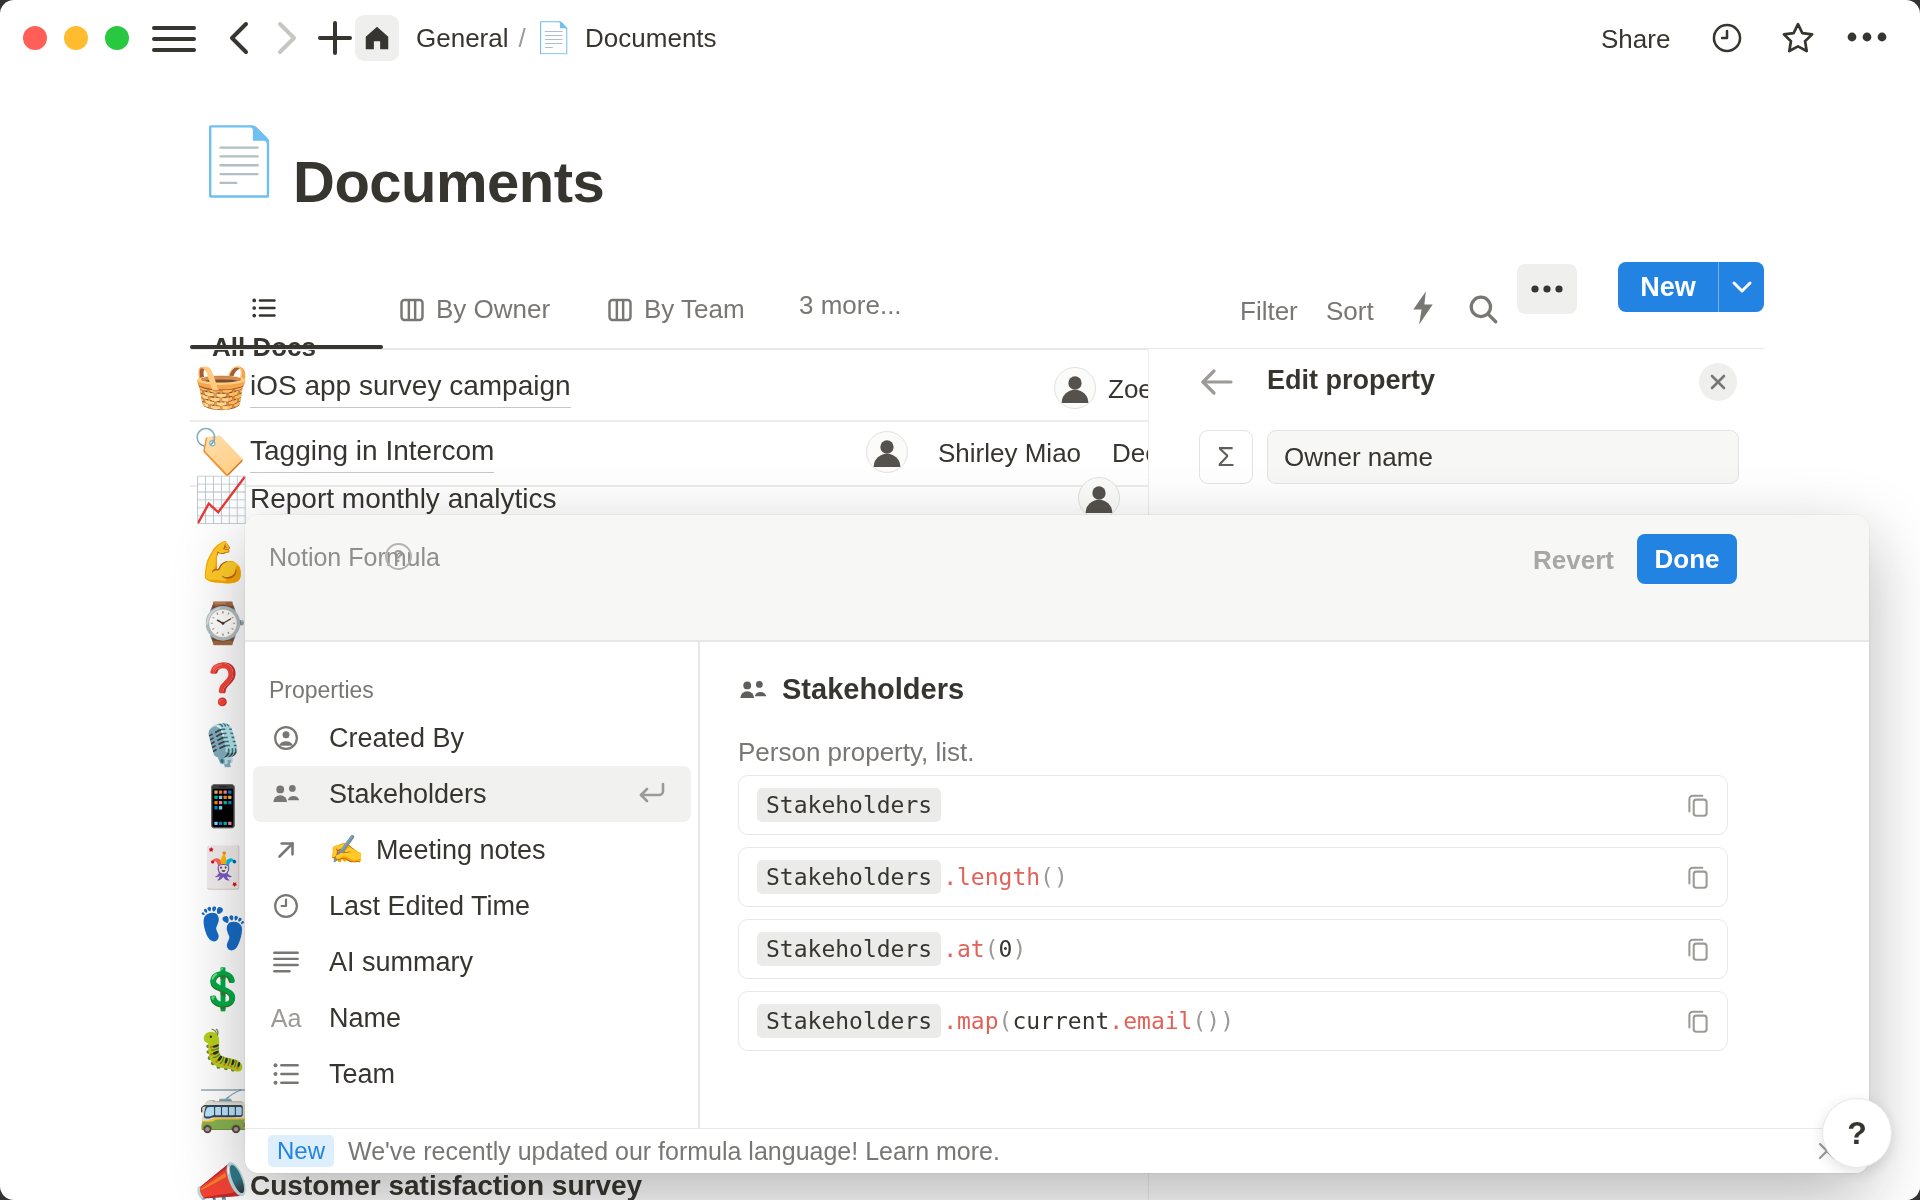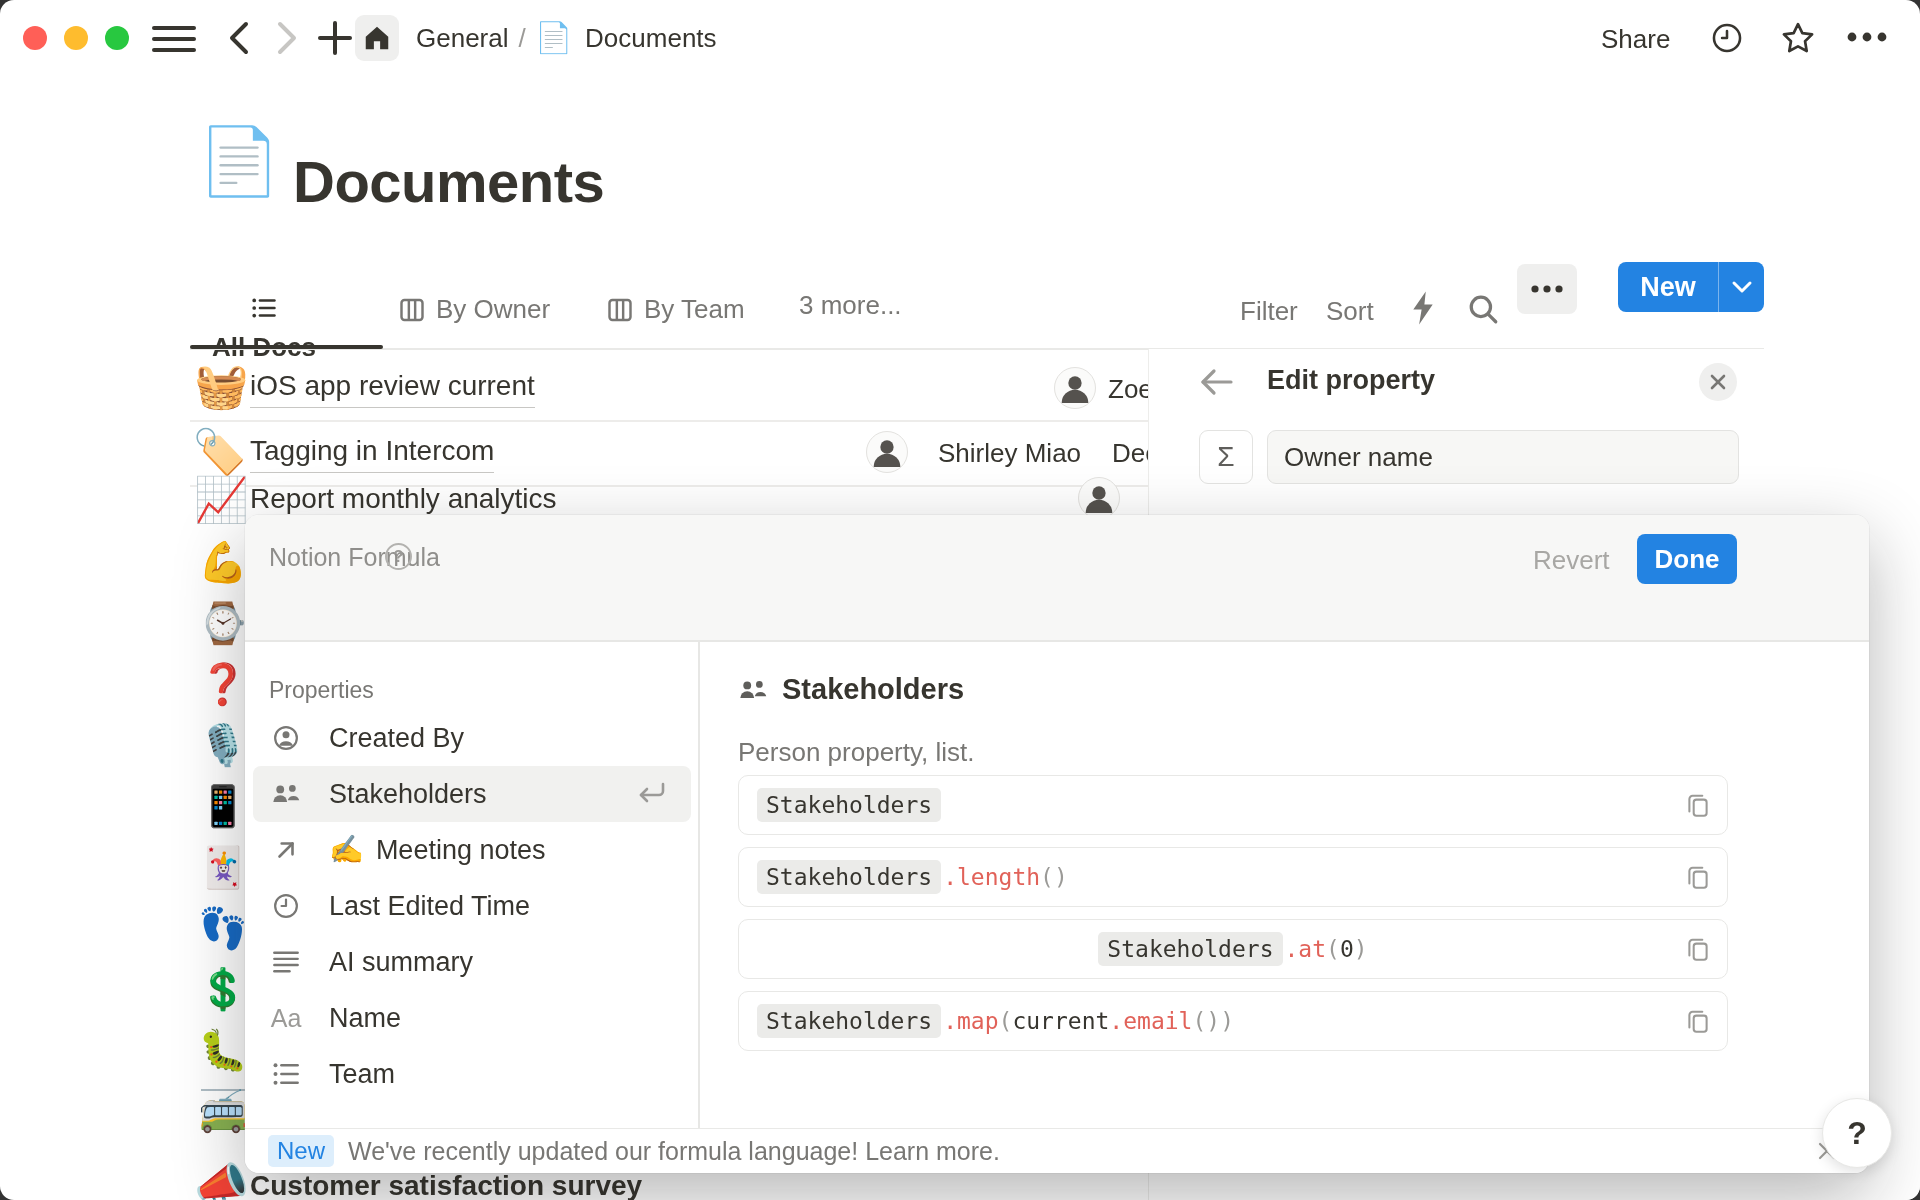--- a/index.html
+++ b/index.html
@@ -223,21 +223,21 @@
       <svg width="22" height="14" viewBox="0 0 22 14">
           <polyline points="3,3 11,11 19,3" fill="none" stroke="#fff" stroke-width="3" stroke-linecap="round" stroke-linejoin="round"></polyline>
         </svg>
     </div>
   </div>
 
   <div class="abs tabs-border" style="left:190px;top:348px;width:1574px;"></div>
   <div class="abs tab-underline" style="left:190px;top:345px;width:193px;"></div>
 
   <span class="abs emoji" style="left:194px;top:364px;font-size:44px;">🧺</span>
-  <span class="abs row-title" style="left:250px;top:370px;">iOS app review current</span>
+  <span class="abs row-title" style="left:250px;top:370px;">iOS app survey campaign</span>
   <div class="abs avatar" style="left:1054px;top:367px;width:42px;height:42px;">
     <svg width="42" height="42" viewBox="0 0 24 24">
         <circle cx="12" cy="9" r="4" fill="#55524e"></circle>
         <path d="M4 21 a8 8 0 0 1 16 0 Z" fill="#55524e"></path>
       </svg>
   </div>
   <span class="abs cell-text" style="left:1108px;top:374px;">Zoe</span>
 
   <div class="abs row-sep" style="left:190px;top:420px;width:958px;"></div>
 
@@ -298,21 +298,21 @@
     </div>
     <input class="abs name-input" style="left: 118px; top: 81px;" value="Owner name">
   </div>
 
   <div class="abs modal" style="left:245px;top:515px;">
     <div class="modal-head"></div>
     <span class="abs modal-head-title" style="left:24px;top:28px;">Notion Formula</span>
     <div class="abs help-circ" style="left:140px;top:28px;">
       <span>?</span>
     </div>
-    <span class="abs revert" style="left:1288px;top:30px;">Revert</span>
+    <span class="abs revert" style="left:1288px;top:30px;font-weight:bold;">Revert</span>
     <div class="abs done-btn" style="left:1392px;top:19px;">
       <span>Done</span>
     </div>
     <div class="modal-divider-h"></div>
     <div class="modal-divider-v"></div>
 
     <span class="abs props-heading" style="left:24px;top:162px;">Properties</span>
 
     <div class="prop-item" style="top:195px;">
       <span class="prop-icon">
@@ -427,21 +427,21 @@
     </div>
     <div class="code-row" style="top:332px;">
       <span class="code"><span class="seg-token">Stakeholders</span><span class="seg-fn">.length</span><span class="seg-paren">()</span></span>
       <span class="copy-btn">
         <svg width="26" height="28" viewBox="0 0 24 26" fill="none" stroke="#9b9a97" stroke-width="1.9">
             <rect x="8" y="8" width="12" height="15" rx="2.5"></rect>
             <path d="M16 4.5 H7 a3 3 0 0 0 -3 3 V19" stroke-linecap="round"></path>
           </svg>
       </span>
     </div>
-    <div class="code-row" style="top:404px;justify-content:center;">
+    <div class="code-row" style="top:404px;">
       <span class="code"><span class="seg-token">Stakeholders</span><span class="seg-fn">.at</span><span class="seg-paren">(</span><span class="seg-plain">0</span><span class="seg-paren">)</span></span>
       <span class="copy-btn">
         <svg width="26" height="28" viewBox="0 0 24 26" fill="none" stroke="#9b9a97" stroke-width="1.9">
             <rect x="8" y="8" width="12" height="15" rx="2.5"></rect>
             <path d="M16 4.5 H7 a3 3 0 0 0 -3 3 V19" stroke-linecap="round"></path>
           </svg>
       </span>
     </div>
     <div class="code-row" style="top:476px;">
       <span class="code"><span class="seg-token">Stakeholders</span><span class="seg-fn">.map</span><span class="seg-paren">(</span><span class="seg-plain">current</span><span class="seg-fn">.email</span><span class="seg-paren">())</span></span>

